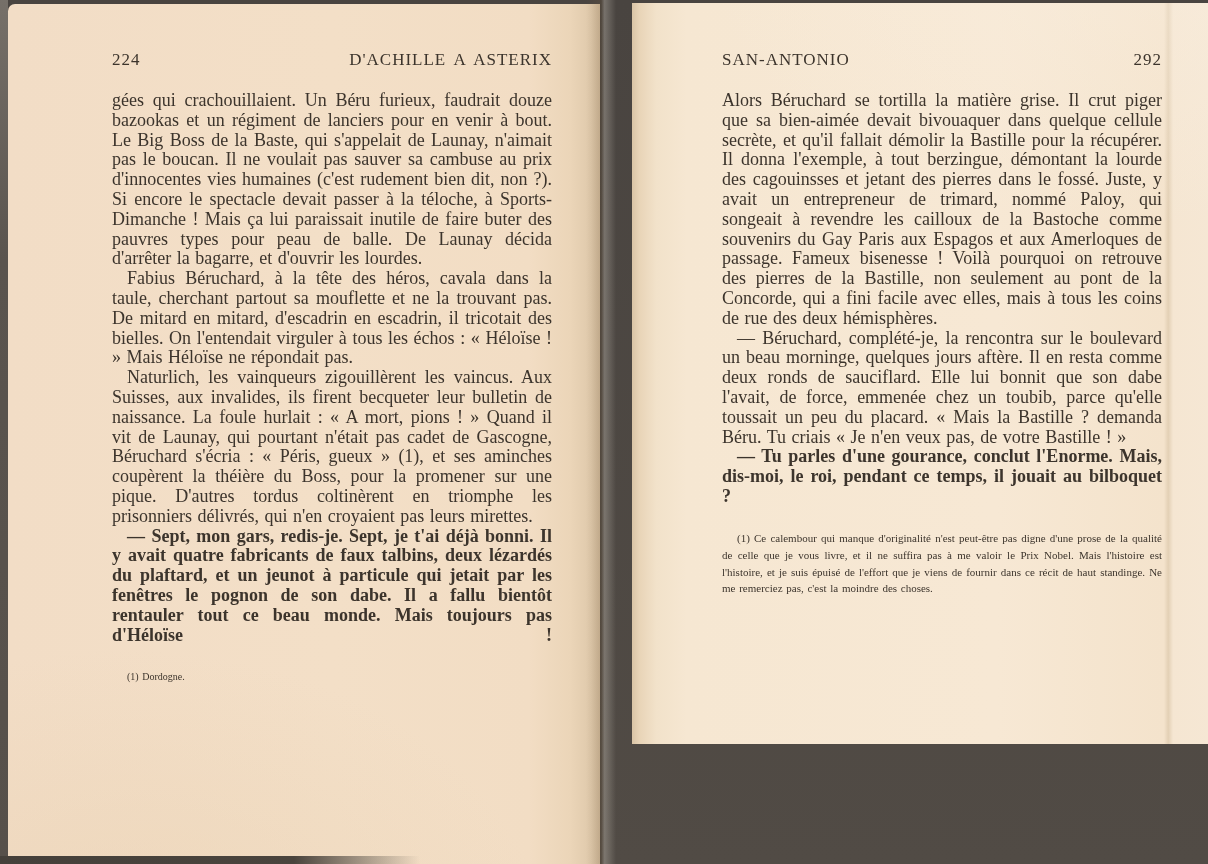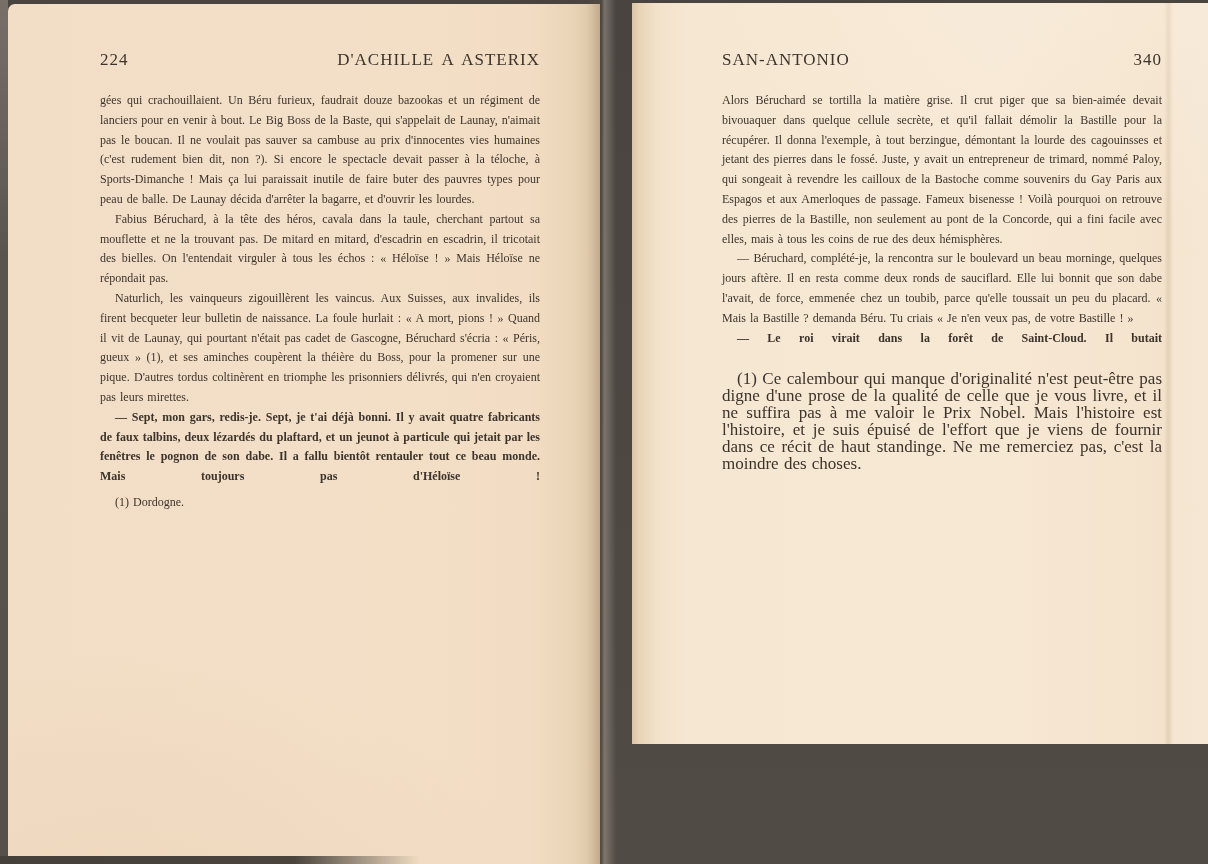--- a/index.html
+++ b/index.html
@@ -49,58 +49,58 @@
   }
   #gutter-shadow {
     left: 586px; top: 0; width: 30px; height: 864px;
     background: linear-gradient(to right,
       rgba(120,95,65,0) 0%, rgba(120,95,65,.18) 45%,
       rgba(90,70,45,.28) 50%, rgba(255,248,235,.25) 62%,
       rgba(120,95,65,0) 100%);
   }
   
   .page-inner { position: absolute; }
-  #left-page .page-inner  { left: 92px; top: 46px; width: 440px; }
+  #left-page .page-inner  { left: 104px; top: 46px; width: 440px; }
   #right-page .page-inner { left: 90px; top: 47px; width: 440px; }
 
   .running-head {
     display: flex; justify-content: space-between; align-items: baseline;
     font-size: 17px;
     margin-bottom: 21px;
   }
   .running-title {
     letter-spacing: 1px;
     word-spacing: 3px;
   }
   .folio { letter-spacing: 1px; }
 
   .page-text {
-    font-size: 12px;
+    font-size: 18px;
     line-height: 19.8px;
     text-align: justify;
     word-spacing: 1px;
     hyphens: auto;
   }
   .page-text p { margin: 0; text-indent: 15px; }
   .page-text p:first-child { text-indent: 0; }
   .page-text p:last-child { text-align-last: justify; font-weight: bold; }
 
   .footnote {
     text-align: justify;
     word-spacing: 1px;
     hyphens: auto;
   }
   #left-page .footnote {
-    margin-top: 7px;
-    font-size: 12px; line-height: 17px;
+    margin-top: 23px;
+    font-size: 10px; line-height: 17px;
     text-indent: 15px; text-align: left;
   }
   #right-page .footnote {
     margin-top: 23px;
-    font-size: 17px; line-height: 16.9px;
+    font-size: 11px; line-height: 16.9px;
     text-indent: 15px;
   }
 </style>
 </head>
 <body>
 
 <div id="scan">
 
   <div class="page" id="left-page">
     <div class="page-inner">
@@ -115,26 +115,26 @@
           <p>— Sept, mon gars, redis-je. Sept, je t'ai déjà bonni. Il y avait quatre fabricants de faux talbins, deux lézardés du plaftard, et un jeunot à particule qui jetait par les fenêtres le pognon de son dabe. Il a fallu bientôt rentauler tout ce beau monde. Mais toujours pas d'Héloïse !</p>
         </div>
       <div class="footnote">(1) Dordogne.</div>
     </div>
   </div>
 
   <div class="page" id="right-page">
     <div class="page-inner">
       <div class="running-head">
         <span class="running-title">SAN-ANTONIO</span>
-        <span class="folio">340</span>
+        <span class="folio">292</span>
       </div>
       <div class="page-text" lang="fr">
           <p>Alors Béruchard se tortilla la matière grise. Il crut piger que sa bien-aimée devait bivouaquer dans quelque cellule secrète, et qu'il fallait démolir la Bastille pour la récupérer. Il donna l'exemple, à tout berzingue, démontant la lourde des cagouinsses et jetant des pierres dans le fossé. Juste, y avait un entrepreneur de trimard, nommé Paloy, qui songeait à revendre les cailloux de la Bastoche comme souvenirs du Gay Paris aux Espagos et aux Amerloques de passage. Fameux bisenesse ! Voilà pourquoi on retrouve des pierres de la Bastille, non seulement au pont de la Concorde, qui a fini facile avec elles, mais à tous les coins de rue des deux hémisphères.</p>
           <p>— Béruchard, complété-je, la rencontra sur le boulevard un beau morninge, quelques jours aftère. Il en resta comme deux ronds de sauciflard. Elle lui bonnit que son dabe l'avait, de force, emmenée chez un toubib, parce qu'elle toussait un peu du placard. « Mais la Bastille ? demanda Béru. Tu criais « Je n'en veux pas, de votre Bastille ! »</p>
-          <p>— Le roi virait dans la forêt de Saint-Cloud. Il butait</p>
+          <p>— Tu parles d'une gourance, conclut l'Enorme. Mais, dis-moi, le roi, pendant ce temps, il jouait au bilboquet ?</p>
         </div>
       <div class="footnote" lang="fr">(1) Ce calembour qui manque d'originalité n'est peut-être pas digne d'une prose de la qualité de celle que je vous livre, et il ne suffira pas à me valoir le Prix Nobel. Mais l'histoire est l'histoire, et je suis épuisé de l'effort que je viens de fournir dans ce récit de haut standinge. Ne me remerciez pas, c'est la moindre des choses.</div>
     </div>
   </div>
 
   <div class="edge" id="gutter-shadow"></div>
   <div class="edge" id="left-photo-edge"></div>
   <div class="edge" id="bottom-left-edge"></div>
 
 </div>

